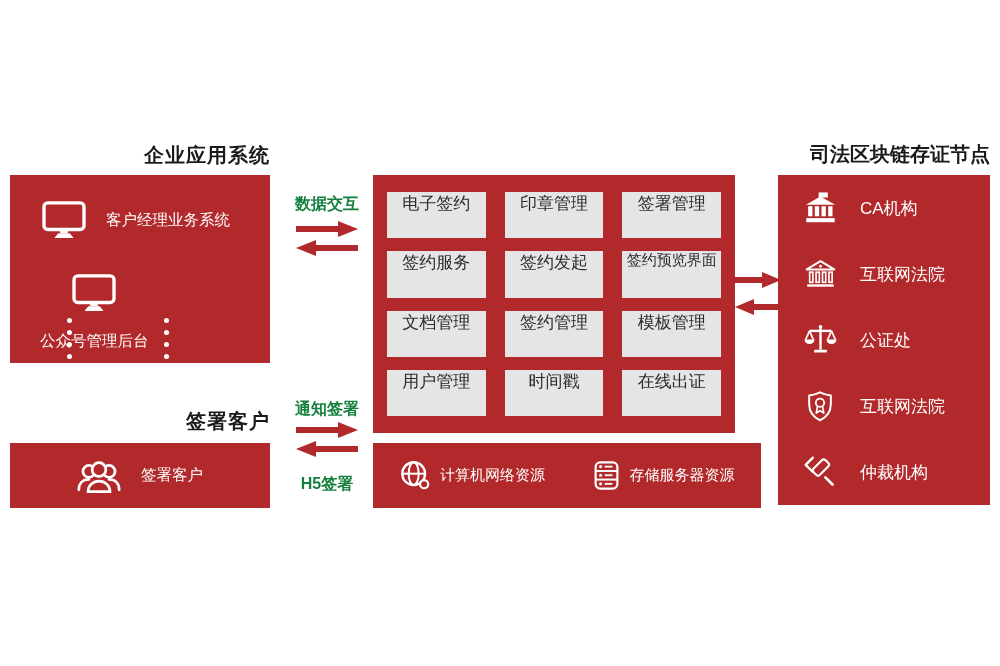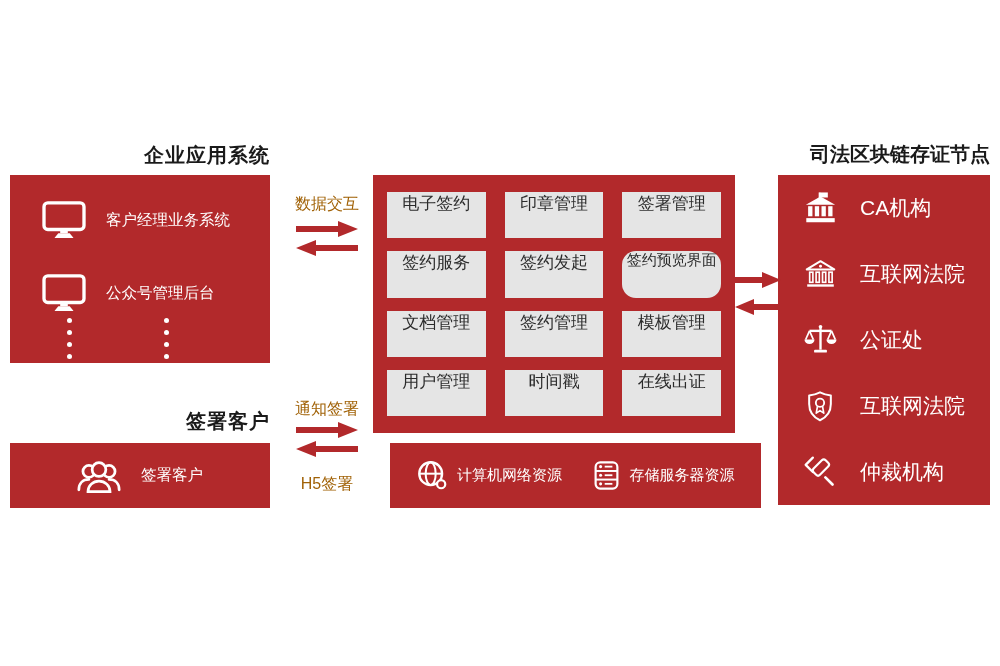--- a/index.html
+++ b/index.html
@@ -8,49 +8,49 @@
   .canvas { position:relative; width:1000px; height:666px; background:#fff; overflow:hidden; }
 
   .panel-title { position:absolute; text-align:right; font-size:20px; font-weight:bold; color:#1a1a1a; letter-spacing:1px; }
   .red-box { position:absolute; background:#b2292b; }
 
   
   .lp-title { left:10px; top:142px; width:260px; }
   .lp-box { left:10px; top:175px; width:260px; height:188px; }
   .app-row { position:absolute; left:30px; display:flex; align-items:center; gap:18px; color:#fff; font-size:15.5px; }
   .app-row.r1 { top:25px; }
-  .app-row.r2 { top:98px; }
+  .app-row.r2 { top:98px;flex-direction:column; }
   .dots { position:absolute; display:flex; flex-direction:column; gap:7px; }
   .dots i { width:5px; height:5px; border-radius:50%; background:#fff; }
   .dots.c1 { left:57px; top:143px; }
   .dots.c2 { left:154px; top:143px; }
 
   
   .sg-title { left:10px; top:408px; width:260px; }
   .sg-box { left:10px; top:443px; width:260px; height:65px; display:flex; align-items:center; justify-content:center; gap:20px; color:#fff; font-size:15.5px; }
 
   
   .cp-title { left:373px; top:141px; width:362px; }
   .cp-box { left:373px; top:175px; width:362px; height:258px; }
   .grid { position:absolute; inset:17px 14px; display:grid; grid-template-columns:repeat(3,1fr); gap:13px 19px; }
   .cell { background:#e5e5e5; display:flex; align-items:flex-start; justify-content:center; font-size:17px; color:#2b2b2b; white-space:nowrap; }
-  .cell:nth-child(6) { font-size:15px;border-radius:14px; }
+  .cell:nth-child(6) { font-size:15px; }
 
   .res-box { display:flex; align-items:center; justify-content:center; gap:9px; color:#fff; font-size:15px; white-space:nowrap; }
-  .res1 { left:390px; top:443px; width:199px; height:65px; }
+  .res1 { left:373px; top:443px; width:199px; height:65px; }
   .res2 { left:565px; top:443px; width:196px; height:65px; }
 
   
   .rp-title { left:778px; top:141px; width:212px; letter-spacing:0; }
   .rp-box { left:778px; top:175px; width:212px; height:330px; padding:0 0 0 25px; display:flex; flex-direction:column; }
-  .jnode { display:flex; align-items:center; height:66px; gap:23px; color:#fff; font-size:21px; }
+  .jnode { display:flex; align-items:center; height:66px; gap:23px; color:#fff; font-size:17px; }
   .jnode .ic { width:34px; display:flex; justify-content:center; }
 
   
-  .conn-label { position:absolute; width:90px; text-align:center; font-size:16px; font-weight:normal; color:#a16207; white-space:nowrap; }
+  .conn-label { position:absolute; width:90px; text-align:center; font-size:16px; font-weight:bold; color:#15803d; white-space:nowrap; }
   .lbl-data { left:282px; top:194px; }
   .lbl-notify { left:282px; top:399px; }
   .lbl-h5 { left:282px; top:474px; }
   .arrow { position:absolute; }
 </style>
 </head>
 <body>
 
 <div class="canvas">
 

